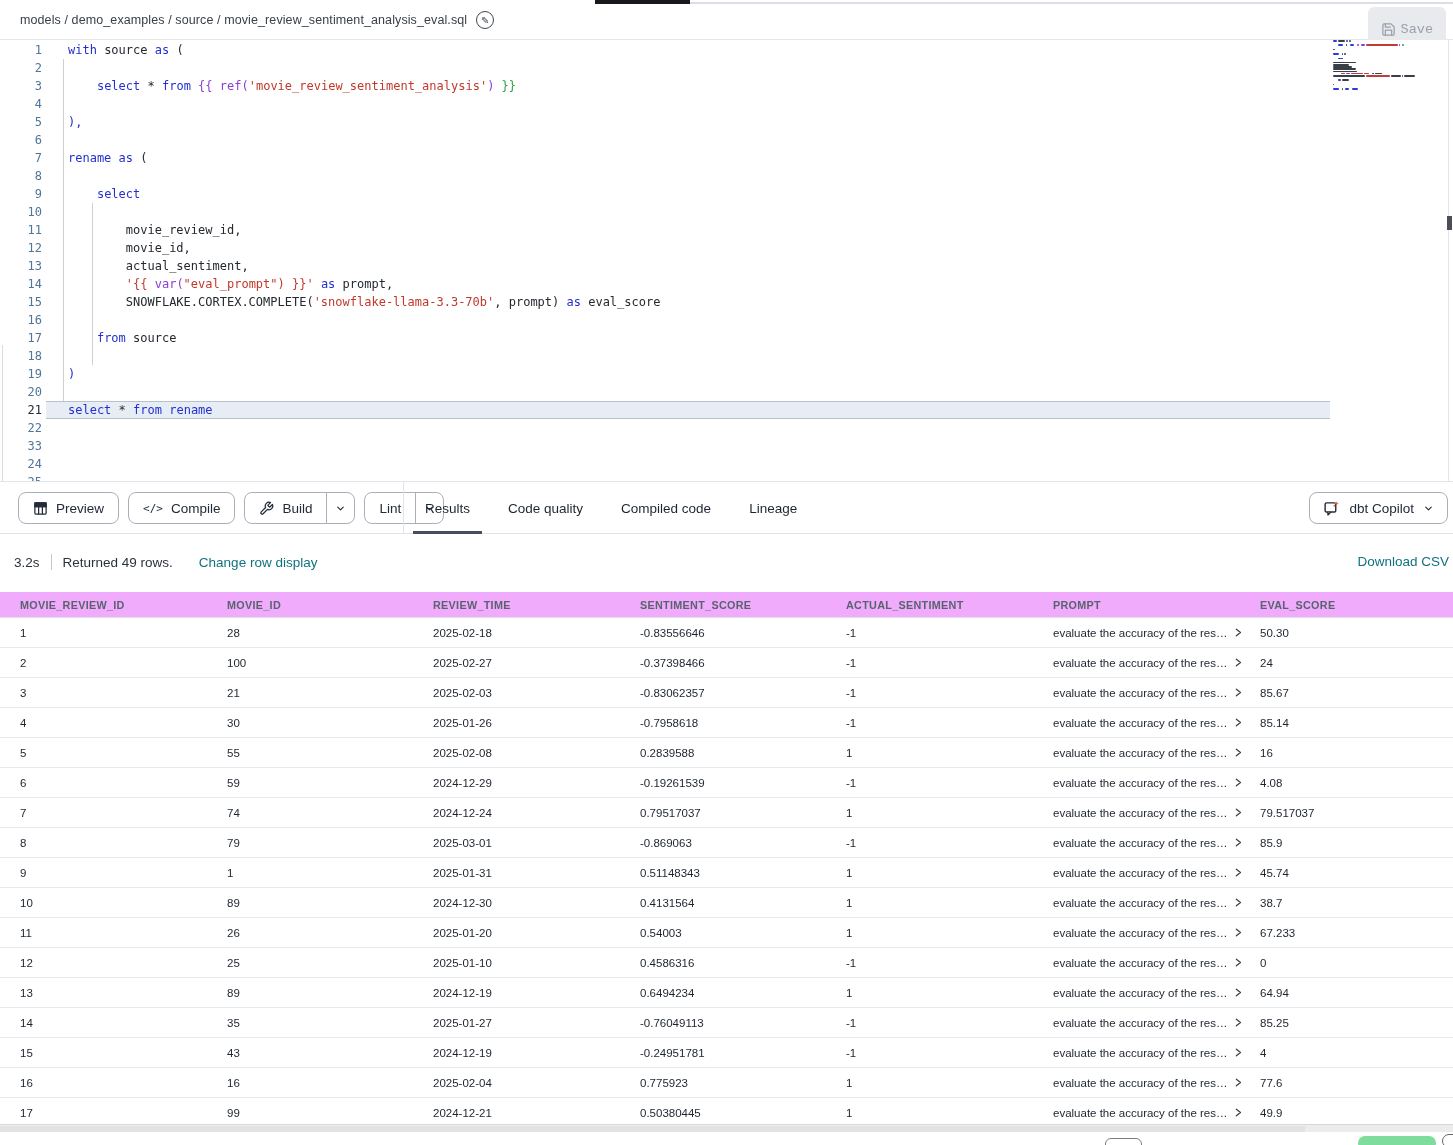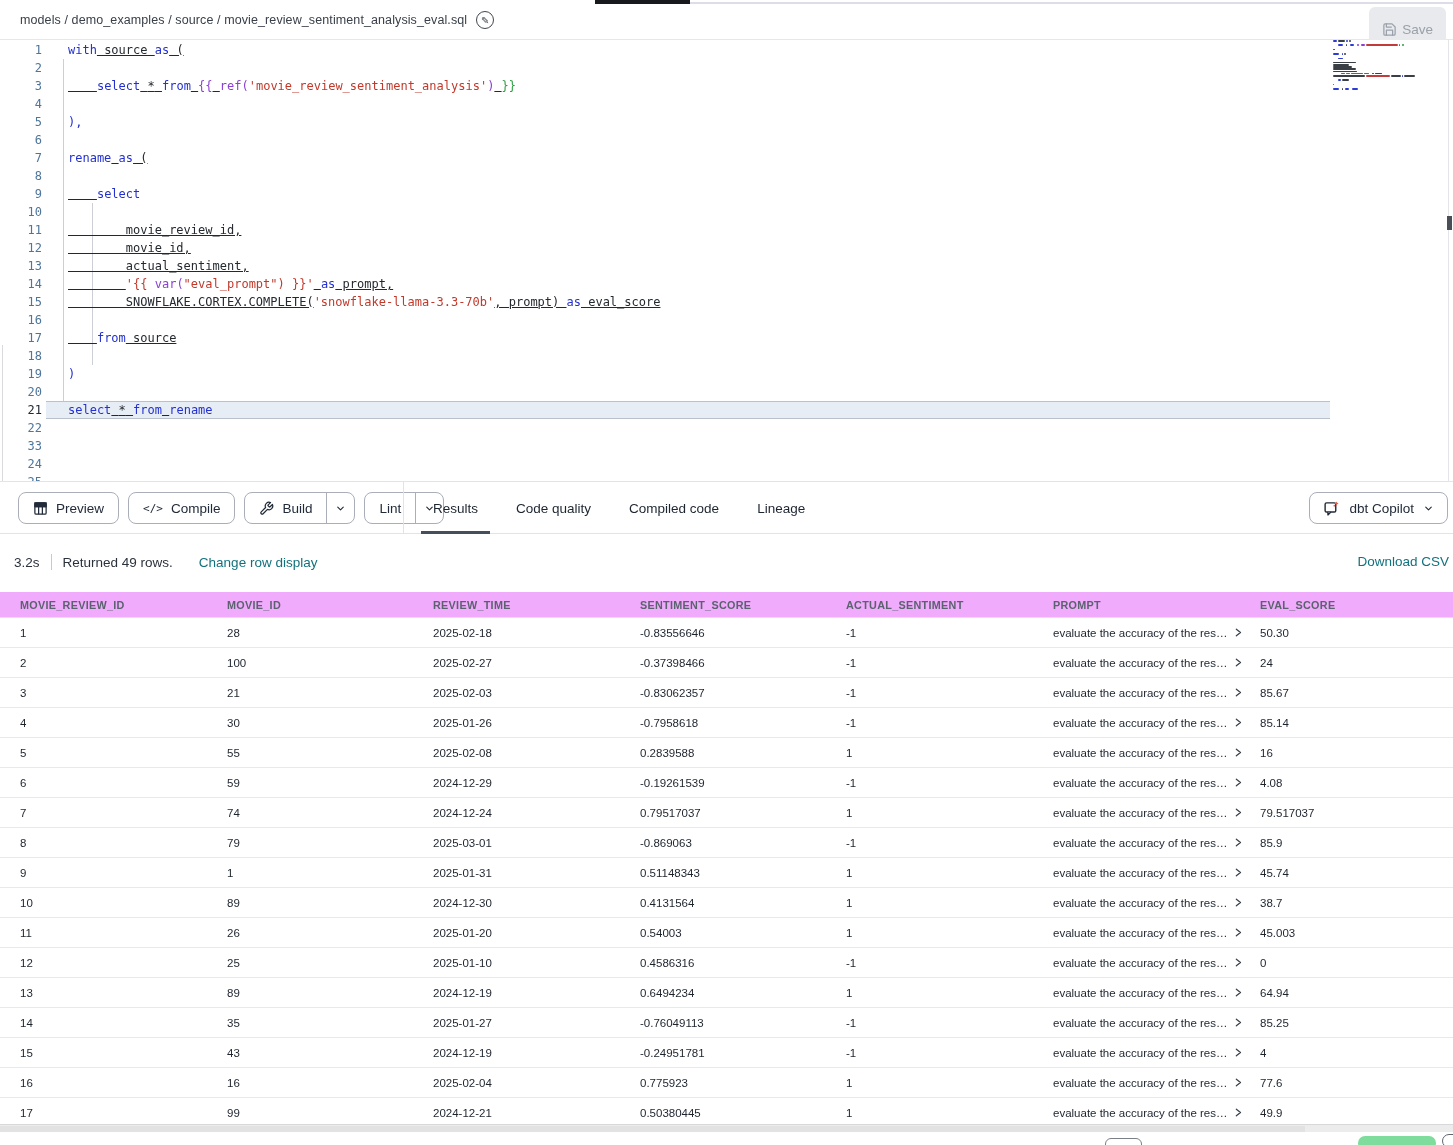--- a/index.html
+++ b/index.html
@@ -6,48 +6,48 @@
   html,body { width:1453px; height:1145px; background:#fff; font-family:"Liberation Sans", sans-serif; }
   #app { position:relative; width:1453px; height:1145px; overflow:hidden; background:#fff; }
 
   
   .topbar { position:absolute; left:0; top:0; width:1453px; height:40px; background:#fff; border-bottom:1px solid #e5e7ea; }
   .breadcrumb { position:absolute; left:20px; top:0; height:40px; display:flex; align-items:center; font-size:12.5px; color:#3a4049; letter-spacing:.1px; }
   .edit-circle { display:inline-flex; align-items:center; justify-content:center; width:18px; height:18px; margin-left:9px; border:1.4px solid #40474f; border-radius:50%; color:#40474f; font-size:10px; }
   .top-black-bar { position:absolute; left:595px; top:0; width:95px; height:4px; background:#17191c; }
   .top-faint-line { position:absolute; left:690px; top:2px; width:763px; height:2px; background:#dcdde6; }
 
-  .save-btn { position:absolute; right:7px; top:7px; height:45px; padding:0 13px; display:flex; align-items:center; gap:5px; background:#e9eaed; border:none; border-radius:6px; color:#9aa1ab; font-size:13.5px; font-family:Liberation Sans, sans-serif; }
+  .save-btn { position:absolute; right:7px; top:7px; height:45px; padding:0 13px; display:flex; align-items:center; gap:5px; background:#e9eaed; border:none; border-radius:6px; color:#9aa1ab; font-size:13.5px; font-family:Liberation Mono, monospace; }
 
   
   .editor { position:absolute; left:0; top:40px; width:1453px; height:442px; background:#fff; overflow:hidden; border-bottom:1px solid #e2e4e8; font-family:"DejaVu Sans Mono", monospace; font-size:12px; }
   .active-line-bg { position:absolute; left:46px; top:361px; width:1284px; height:18px; background:#e7edf5; box-shadow: inset 0 1px 0 #b9c1cc, inset 0 -1px 0 #b9c1cc; }
   .guide { position:absolute; width:1px; background:#ccd0d6; }
   .left-edge-line { position:absolute; left:2px; top:305px; width:1px; height:137px; background:#d8dade; }
   #gutter { position:absolute; left:0; top:1px; width:44px; }
   #code-area { position:absolute; left:0; top:1px; width:1340px; }
   .gut-n { height:18px; line-height:18px; text-align:right; padding-right:2px; color:#4e759a; }
   .gut-n.active { color:#212a37; }
   .code-line { height:18px; line-height:18px; white-space:pre; padding-left:68px; color:#24292f; }
-  .tk-kw { color:#2330cf; } .tk-str { color:#c0392b; } .tk-fn { color:#8a3fd1; } .tk-jg { color:#2e9e44; } .tk-pl { color:#24292f;text-decoration:underline; }
+  .tk-kw { color:#2330cf; } .tk-str { color:#c0392b; } .tk-fn { color:#8a3fd1; } .tk-jg { color:#2e9e44; } .tk-pl { color:#24292f; }
   .minimap { position:absolute; left:1333px; top:0; width:114px; height:70px; }
   .mm-row { height:2.2px; display:flex; gap:1px; }
   .mm-seg { height:1.6px; border-radius:1px; }
   .ed-sb-track { position:absolute; right:4px; top:0; width:1px; height:442px; background:#e3e5e9; }
   .ed-sb-thumb { position:absolute; right:1px; top:176px; width:5px; height:14px; background:#4a4f57; }
 
   
   .toolbar { position:absolute; left:0; top:482px; width:1453px; height:52px; background:#fff; border-bottom:1px solid #e0e3e7; }
   .btn-row { position:absolute; left:18px; top:10px; display:flex; gap:9px; }
   .tb-btn { display:flex; align-items:center; height:32px; border:1px solid #a9aeb8; border-radius:8px; background:#fff; color:#222b39; font-size:13.5px; font-family:inherit; }
   .tb-btn .seg-main { display:flex; align-items:center; gap:8px; padding:0 14px; height:100%; }
   .tb-btn .seg-caret { display:flex; align-items:center; justify-content:center; width:28px; height:100%; border-left:1px solid #a9aeb8; }
   .code-glyph { font-family:"DejaVu Sans Mono", monospace; font-size:11px; color:#222b39; }
   .tb-divider { position:absolute; left:403px; top:0; width:1px; height:52px; background:#e0e3e7; }
-  .tabs { position:absolute; left:425px; top:0; height:52px; display:flex; gap:38px;margin-left:8px; }
+  .tabs { position:absolute; left:425px; top:0; height:52px; display:flex; gap:38px; }
   .tab { position:relative; display:flex; align-items:center; height:100%; font-size:13.5px; color:#1d2530; cursor:default; }
   .tab.active::after { content:""; position:absolute; left:-12px; right:-12px; bottom:0; height:3px; background:#454e5b; }
   .copilot-btn { position:absolute; right:5px; top:10px; height:32px; display:flex; align-items:center; gap:9px; padding:0 13px; border:1px solid #a9aeb8; border-radius:8px; background:#fff; color:#222b39; font-size:13.5px; font-family:inherit; }
 
   
   .results-head { position:absolute; left:0; top:534px; width:1453px; height:58px; background:#fff; }
   .status-line { position:absolute; left:14px; top:20px; display:flex; align-items:center; font-size:13.5px; color:#2b323c; }
   .status-sep { display:inline-block; width:1px; height:16px; background:#c6cad0; margin:0 11px; }
   .link { color:#11727e; font-size:13.5px; cursor:pointer; }
   .change-link { margin-left:26px; }
@@ -521,21 +521,21 @@
           <div class="td">0.54003</div>
           <div class="td">1</div>
           <div class="td prompt-cell">
             <span>evaluate the accuracy of the res…</span>
             <span class="prompt-chevron">
               <svg width="10" height="11" viewBox="0 0 12 12" fill="none" stroke="#39404a" stroke-width="1.5" stroke-linecap="round" stroke-linejoin="round">
                 <polyline points="4 2 9 6 4 10"></polyline>
               </svg>
             </span>
           </div>
-          <div class="td">45.003</div>
+          <div class="td">67.233</div>
         </div>
         <div class="trow">
           <div class="td">12</div>
           <div class="td">25</div>
           <div class="td">2025-01-10</div>
           <div class="td">0.4586316</div>
           <div class="td">-1</div>
           <div class="td prompt-cell">
             <span>evaluate the accuracy of the res…</span>
             <span class="prompt-chevron">

